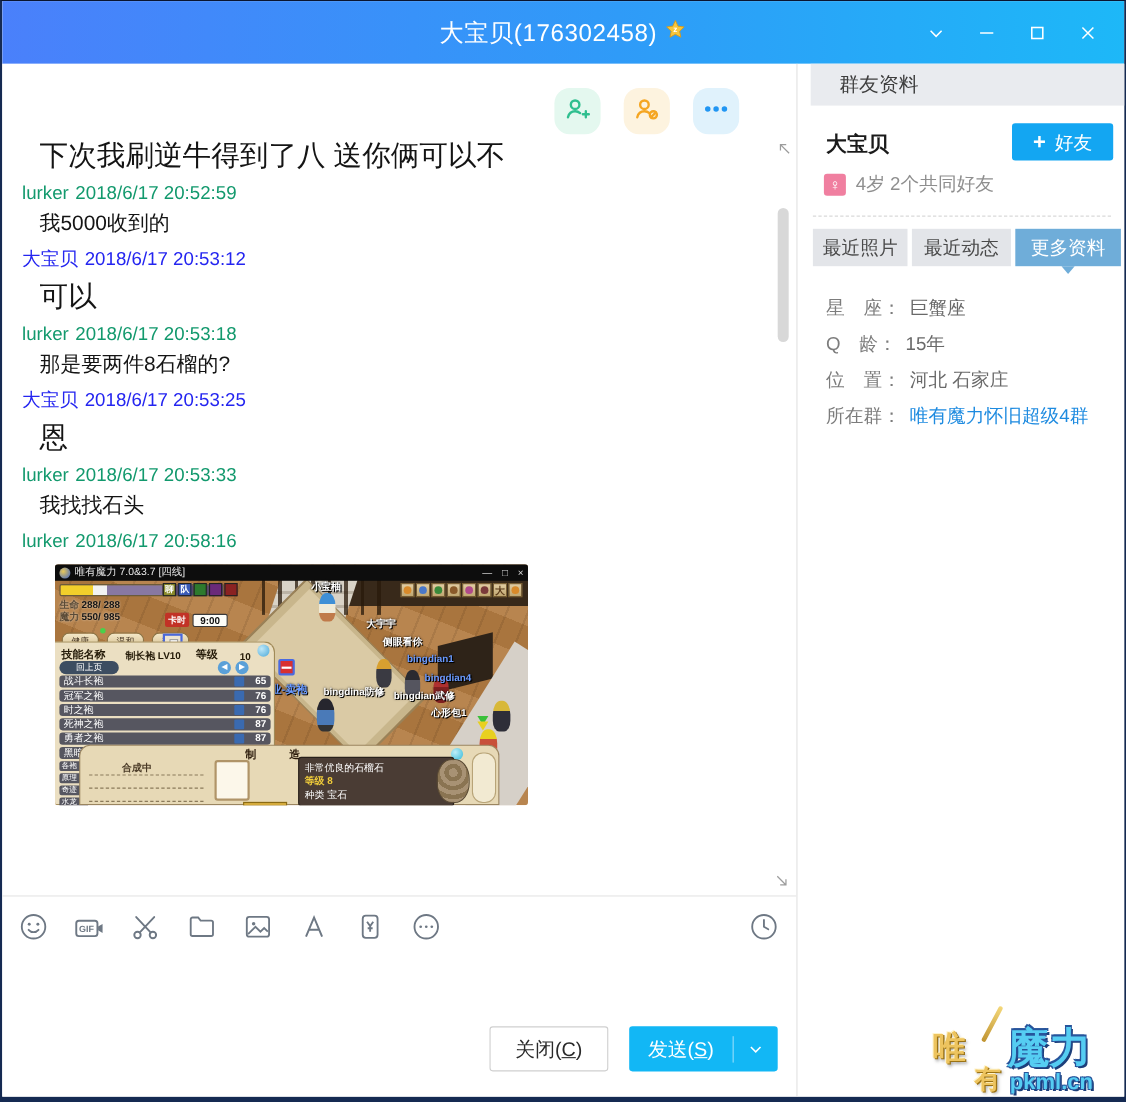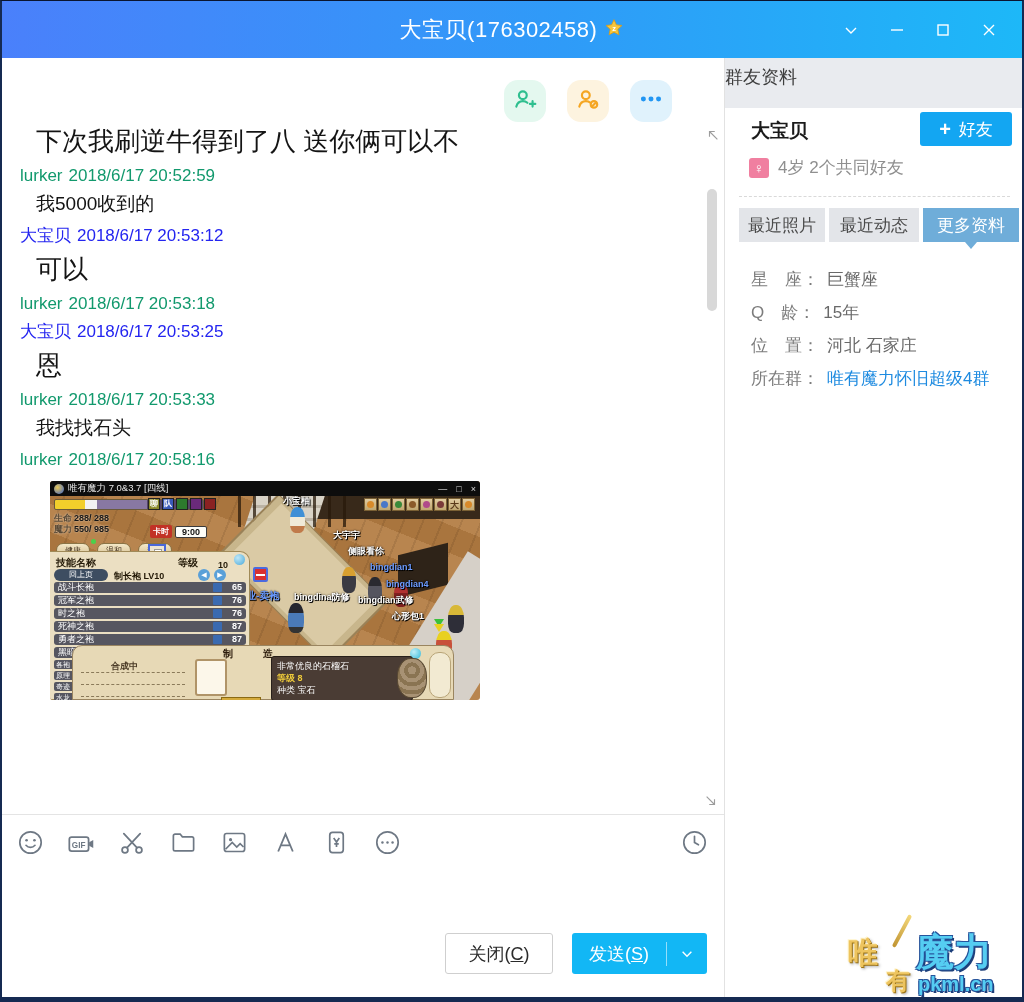--- a/index.html
+++ b/index.html
@@ -76,21 +76,21 @@
   .gredbag::after{content:"";position:absolute;left:1px;top:5px;width:9px;height:2px;background:#fff;}
   .spr{position:absolute;border-radius:45% 45% 35% 35%;}
   .chev{position:absolute;width:0;height:0;border-left:5px solid transparent;border-right:5px solid transparent;}
   .chev.g{border-top:8px solid #3ac03a;}
   .chev.y{border-top:8px solid #e8d020;}
   
   .gskill{position:absolute;left:0;top:70px;width:200px;height:149px;background:#ebdfc2;border:1px solid #a08a58;border-left:none;
     border-radius:0 10px 0 0;}
   .gskill-orb{position:absolute;right:4px;top:2px;width:11px;height:11px;border-radius:50%;background:radial-gradient(circle at 35% 35%,#bfe8f8,#4aa8d8);}
   .gsk-h1{position:absolute;left:6px;top:4px;font-size:10px;font-weight:bold;color:#241a08;}
-  .gsk-h2{position:absolute;left:64px;top:6px;font-size:9px;color:#241a08;font-weight:bold;margin-top:12px;}
+  .gsk-h2{position:absolute;left:64px;top:6px;font-size:9px;color:#241a08;font-weight:bold;}
   .gsk-h3{position:absolute;left:128px;top:4px;font-size:10px;font-weight:bold;color:#241a08;}
   .gsk-h4{position:absolute;left:168px;top:8px;font-size:9px;color:#241a08;font-weight:bold;}
   .gsk-back{position:absolute;left:4px;top:17px;width:54px;height:12px;background:#3d4d61;border-radius:6px;
     color:#fff;font-size:8px;text-align:center;line-height:12px;cursor:pointer;}
   .gsk-arrow{position:absolute;top:17px;width:12px;height:12px;border-radius:50%;background:#5aa0d8;color:#fff;
     font-size:7px;text-align:center;line-height:12px;cursor:pointer;}
   .srow{position:absolute;left:4px;width:192px;height:11px;background:#565660;border-radius:3px;color:#fff;}
   .srow .sname{position:absolute;left:4px;top:0;font-size:9px;line-height:11px;}
   .srow .schip{position:absolute;right:24px;top:1px;width:9px;height:9px;background:#3a6ab0;border-radius:1px;}
   .srow .sval{position:absolute;right:4px;top:0;font-size:9px;font-weight:bold;line-height:11px;}
@@ -121,21 +121,21 @@
   .btn-close{position:absolute;left:443px;top:875px;width:108px;height:41px;background:#fff;border:1px solid #cfcfcf;border-radius:3px;
     font-size:18px;color:#2a2a2a;display:flex;align-items:center;justify-content:center;cursor:pointer;}
   .btn-send{position:absolute;left:570px;top:875px;width:135px;height:41px;background:#12b7f5;border-radius:3px;color:#fff;
     font-size:18px;display:flex;align-items:center;cursor:pointer;}
   .btn-send .send-label{flex:1;text-align:center;}
   .send-divider{width:1px;height:24px;background:rgba(255,255,255,.55);}
   .send-caret{width:40px;display:flex;align-items:center;justify-content:center;}
   .ul{text-decoration:underline;}
   
   .sidebar{position:absolute;left:722px;top:57px;width:300px;bottom:0;background:#fff;border-left:1px solid #e2e2e2;}
-  .sb-header{height:50px;background:#e9ebef;color:#3e3e3e;font-size:18px;line-height:38px;}
+  .sb-header{height:38px;background:#e9ebef;color:#3e3e3e;font-size:18px;line-height:38px;padding-left:26px;margin-left:12px;}
   .sb-name{position:absolute;left:26px;top:60px;font-size:19px;font-weight:bold;color:#1a1a1a;}
   .sb-add{position:absolute;right:12px;top:54px;width:92px;height:34px;background:#13a6f2;border-radius:3px;color:#fff;
     display:flex;align-items:center;justify-content:center;gap:8px;font-size:17px;cursor:pointer;}
   .sb-add .plus{font-size:20px;font-weight:bold;line-height:1;}
   .sb-gender-row{position:absolute;left:24px;top:98px;display:flex;align-items:center;gap:9px;}
   .gender-badge{width:20px;height:20px;background:#f07fa0;border-radius:3px;color:#fff;font-size:14px;display:flex;align-items:center;justify-content:center;}
   .sb-meta{color:#8f8f8f;font-size:17px;}
   .sb-divider{position:absolute;left:14px;right:14px;top:138px;border-top:1px dashed #d9d9d9;}
   .sb-tabs{position:absolute;left:14px;top:150px;display:flex;gap:4px;}
   .sb-tab{height:34px;background:#e3e5e9;color:#4a4a4a;font-size:17px;display:flex;align-items:center;justify-content:center;cursor:pointer;}
@@ -245,20 +245,21 @@
     <div class="msgs">
       <div class="txt lg">下次我刷逆牛得到了八 送你俩可以不</div>
 
       <div class="meta other"><span class="sender">lurker</span><span>2018/6/17 20:52:59</span></div>
       <div class="txt sm">我5000收到的</div>
 
       <div class="meta self"><span class="sender">大宝贝</span><span>2018/6/17 20:53:12</span></div>
       <div class="txt lg">可以</div>
 
       <div class="meta other"><span class="sender">lurker</span><span>2018/6/17 20:53:18</span></div>
+      <div class="txt sm">那是要两件8石榴的?</div>
 
       <div class="meta self"><span class="sender">大宝贝</span><span>2018/6/17 20:53:25</span></div>
       <div class="txt lg">恩</div>
 
       <div class="meta other"><span class="sender">lurker</span><span>2018/6/17 20:53:33</span></div>
       <div class="txt sm">我找找石头</div>
 
       <div class="meta other"><span class="sender">lurker</span><span>2018/6/17 20:58:16</span></div>
 
       <div class="gimg">

